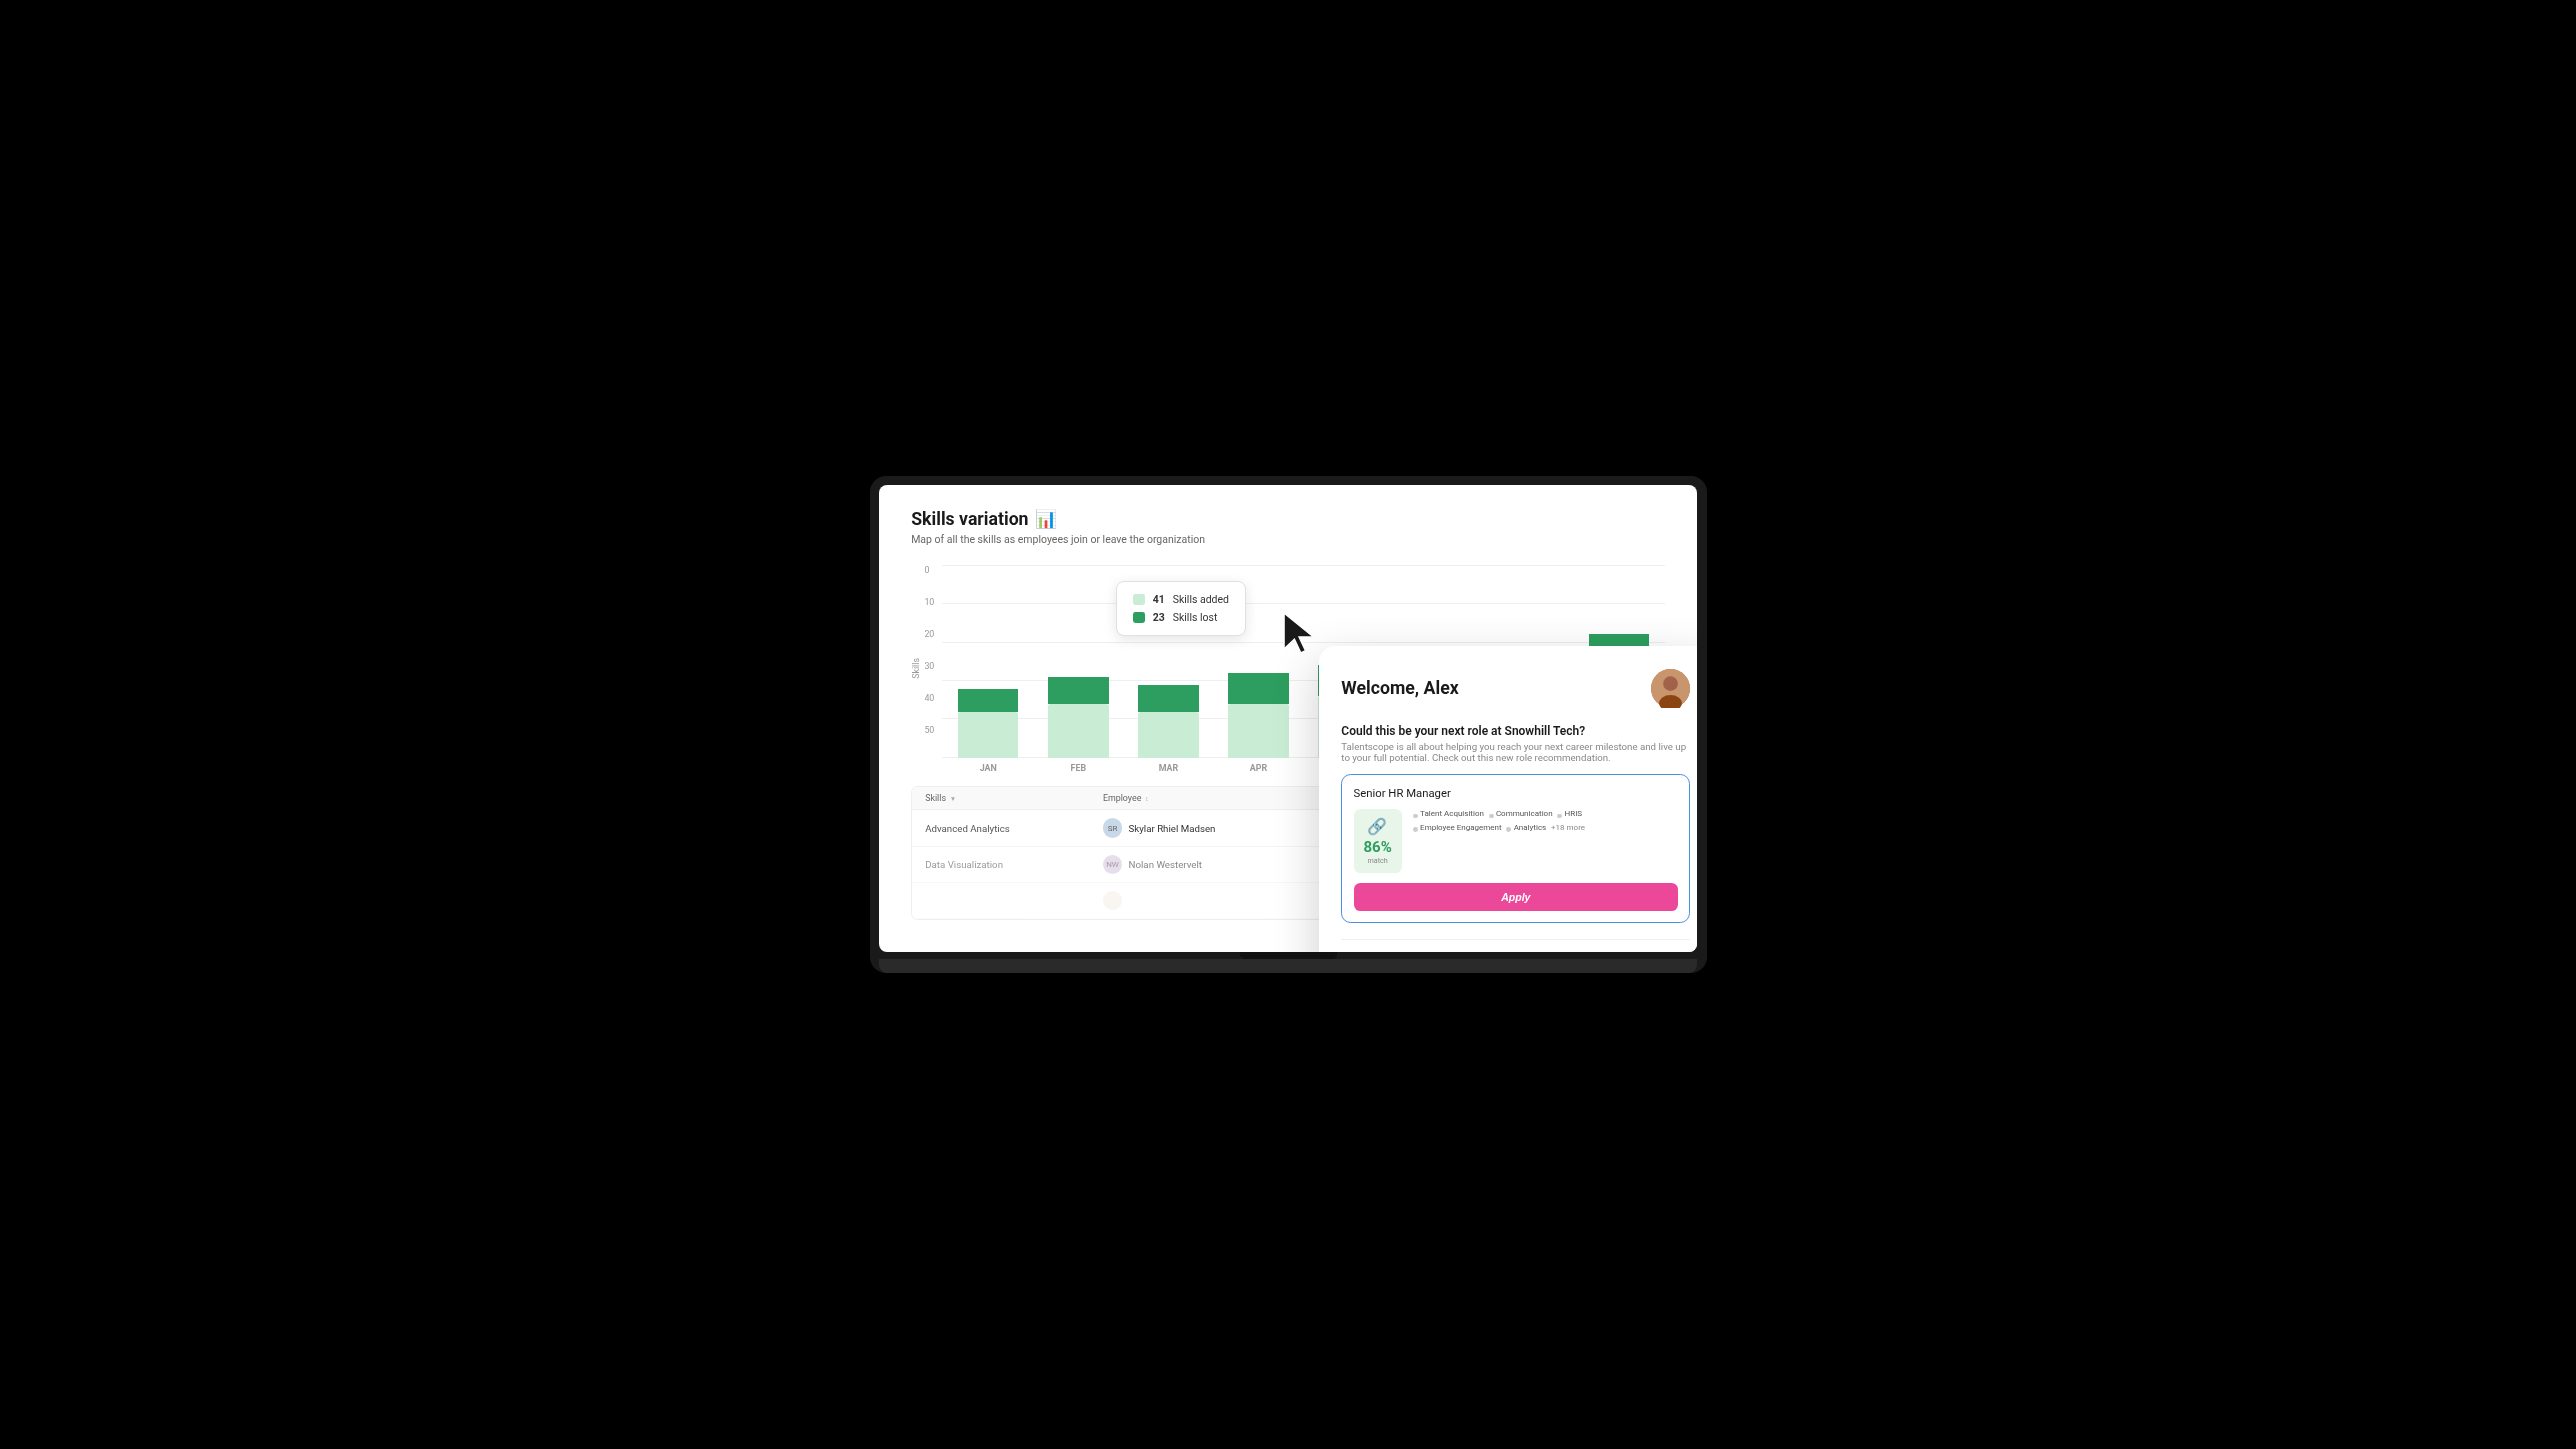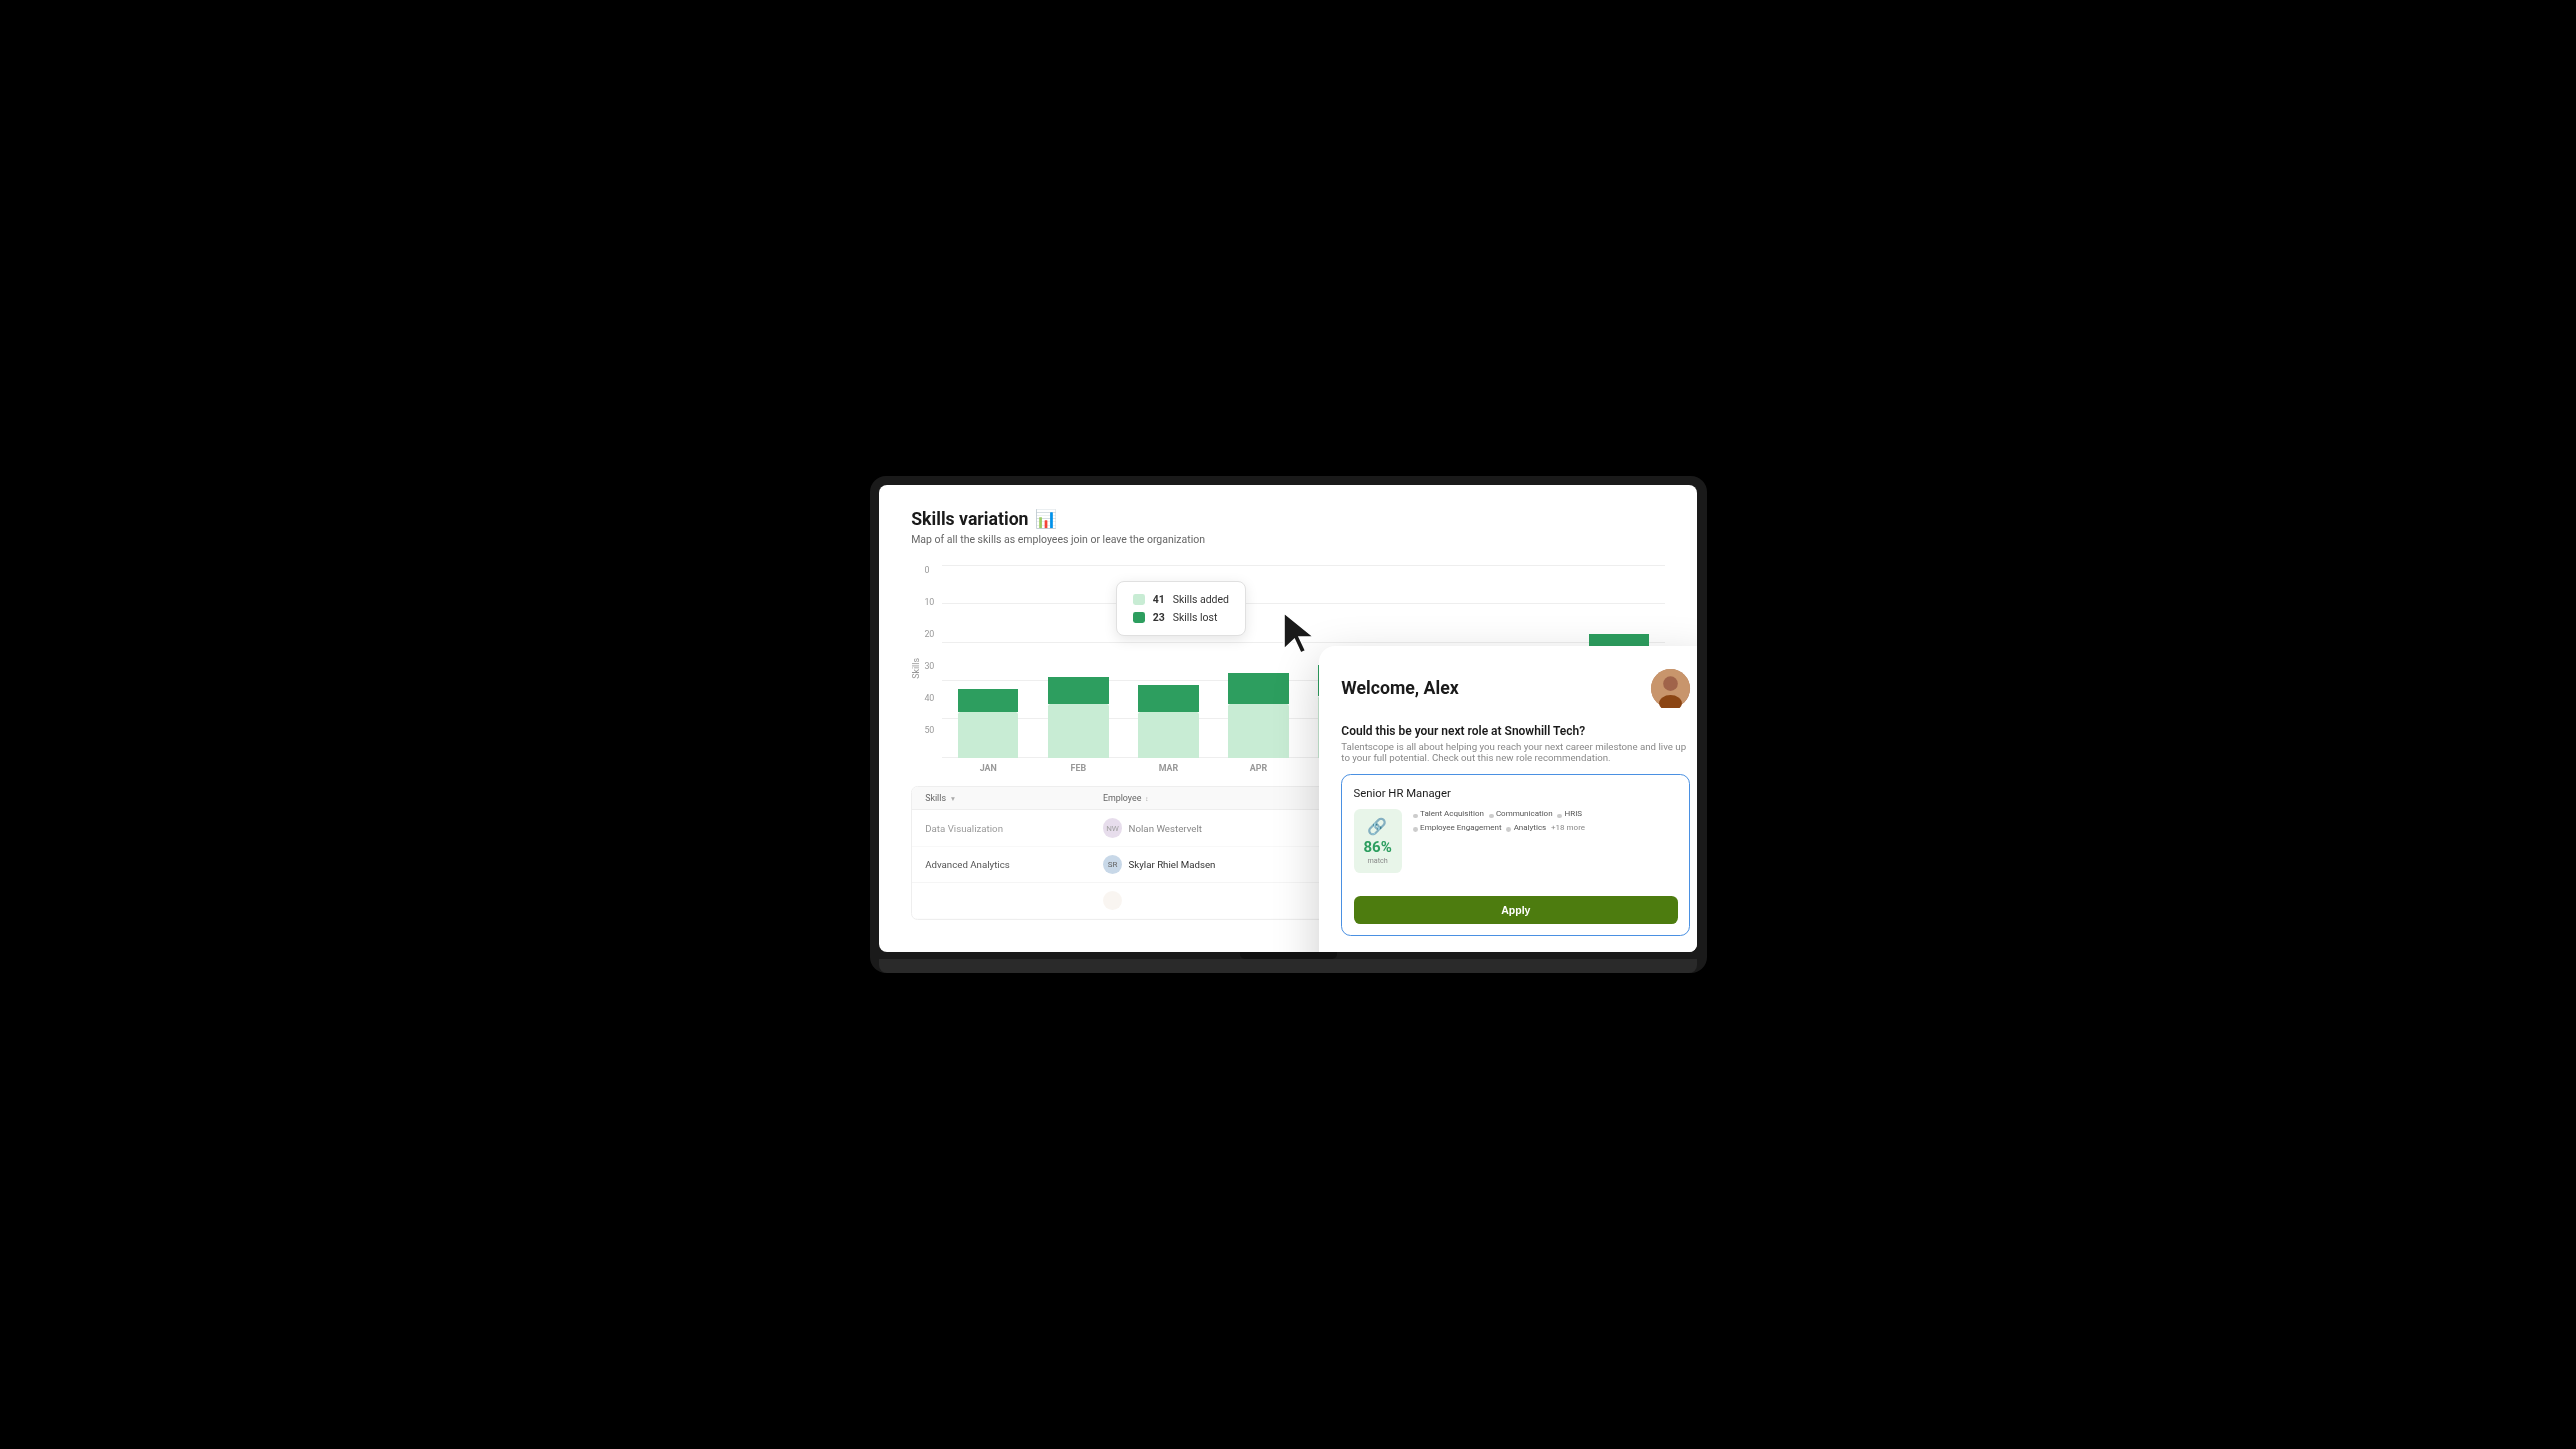--- a/index.html
+++ b/index.html
@@ -382,30 +382,31 @@
     }
 
     .skill-dot {
       width: 4.8px;
       height: 4.8px;
       background: #ccc;
       border-radius: 50%;
     }
 
     .apply-btn {
-      background: #4d7c0f;
+      background: #ec4899;
       color: #fff;
       border: none;
       border-radius: 6.4px;
       padding: 8px 19.3px;
       font-size: 10.5px;
       font-weight: 600;
       cursor: pointer;
-      margin-top: 23px;
+      margin-top: 10px;
       width: 100%;
+      font-style: italic;
     }
 
     
     .panel-bottom {
       display: flex;
       gap: 16px;
     }
 
     .new-skills-section {
       flex: 1;
@@ -568,39 +569,39 @@
         <div class="col-updated">
           <span>Skills updated</span>
           <span class="col-sort-icon">↕</span>
         </div>
         <div class="col-change">
           <span>Change type</span>
           <span class="col-sort-icon">↕</span>
         </div>
       </div>
 
+      <div class="table-row-data">
+        <div class="col-skills">Advanced Analytics</div>
+        <div class="col-employee">
+          <div class="employee-avatar" style="background:#c8d8e8;">SR</div>
+          <span>Skylar Rhiel Madsen</span>
+        </div>
+        <div class="col-updated">Fri Feb 15 2023</div>
+        <div class="col-change">
+          <span class="badge-added">Added</span>
+        </div>
+      </div>
+
       <div class="table-row-data" style="opacity:0.6;">
         <div class="col-skills">Data Visualization</div>
         <div class="col-employee">
           <div class="employee-avatar" style="background:#d8c8e0;">NW</div>
           <span>Nolan Westervelt</span>
         </div>
         <div class="col-updated">Thu Mar 17 2023</div>
-        <div class="col-change">
-          <span class="badge-added">Added</span>
-        </div>
-      </div>
-
-      <div class="table-row-data">
-        <div class="col-skills">Advanced Analytics</div>
-        <div class="col-employee">
-          <div class="employee-avatar" style="background:#c8d8e8;">SR</div>
-          <span>Skylar Rhiel Madsen</span>
-        </div>
-        <div class="col-updated">Fri Feb 15 2023</div>
         <div class="col-change">
           <span class="badge-added">Added</span>
         </div>
       </div>
 
       <div class="table-row-data" style="opacity:0.25;">
         <div class="col-skills"></div>
         <div class="col-employee">
           <div class="employee-avatar" style="background:#e8d8c8;"></div>
         </div>

